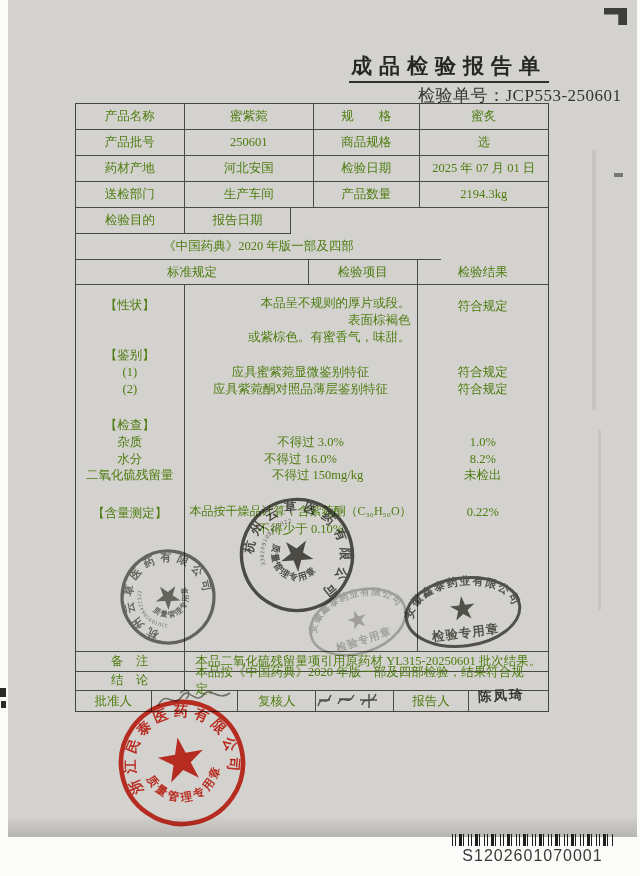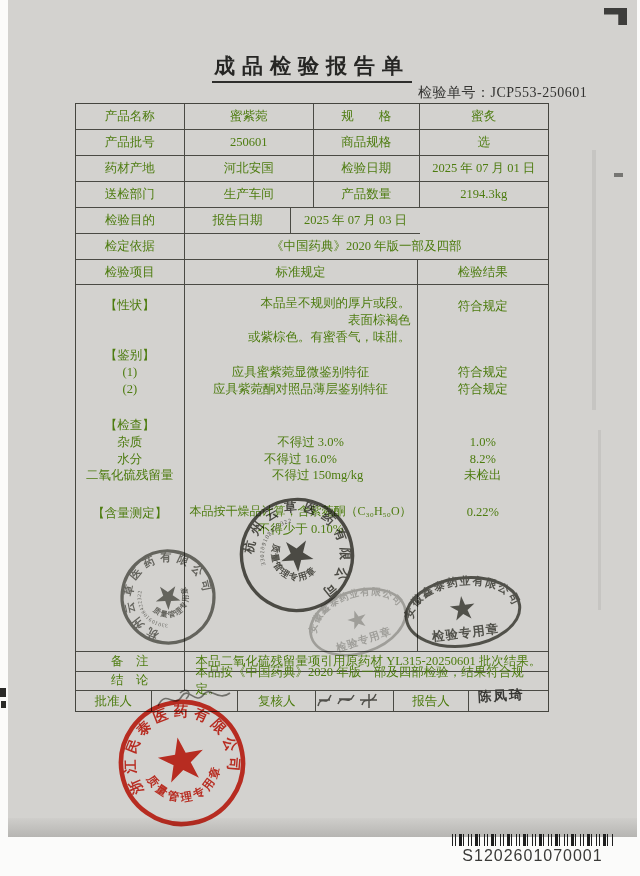--- a/index.html
+++ b/index.html
@@ -6,24 +6,24 @@
   body{background:#f7f7f5;font-family:"Liberation Serif",serif;}
   #screen{position:relative;width:640px;height:876px;overflow:hidden;background:#fbfbfa;}
   .page{position:absolute;left:8px;top:0;width:629px;height:837px;background:#d3d2cf;}
   .page-shade{position:absolute;left:0;top:818px;width:100%;height:19px;
     background:linear-gradient(#cfcecb,#b6b5b2);}
   .corner-mark{position:absolute;left:604px;top:8px;width:23px;height:17px;background:#3e3e3c;
     clip-path:polygon(0 0,100% 0,100% 100%,62% 100%,62% 38%,0 38%);}
   .speck{position:absolute;background:#2a2a28;}
   .streak{position:absolute;background:rgba(90,90,86,.10);}
 
-  .title{position:absolute;left:75px;top:52px;width:474px;text-align:center;
+  .title{position:absolute;left:75px;top:52px;width:474px;text-align:right;
     font-size:21px;font-weight:bold;color:#262624;letter-spacing:7px;}
   .title span{border-bottom:2px solid #2e2e2c;padding:0 2px 3px 2px;}
-  .report-no{position:absolute;left:418px;top:84px;font-size:14px;color:#333331;letter-spacing:.5px;}
+  .report-no{position:absolute;left:418px;top:84px;font-size:17px;color:#333331;letter-spacing:.5px;}
 
   .rtable{position:absolute;left:75px;top:103px;width:474px;color:#4d7c0f;
     border:1.8px solid #45453f;box-sizing:border-box;font-size:12.5px;}
   .trow{display:flex;width:100%;box-sizing:border-box;}
   .cell{box-sizing:border-box;border-right:1.5px solid #4a4a44;border-bottom:1.5px solid #4a4a44;
     display:flex;align-items:center;justify-content:center;text-align:center;overflow:visible;}
   .cell.last{border-right:none;}
   .trow.bottom .cell{border-bottom:none;}
   .info .cell{height:26px;}
   .c1{width:109px;}.c2{width:130px;}.c3{width:106px;}.c4{width:129px;}
@@ -98,31 +98,29 @@
     </div>
     <div class="trow info">
       <div class="cell c1">送检部门</div>
       <div class="cell c2">生产车间</div>
       <div class="cell c3">产品数量</div>
       <div class="cell c4 last">2194.3kg</div>
     </div>
     <div class="trow info">
       <div class="cell c1">检验目的</div>
       <div class="cell c3">报告日期</div>
-      <div class="cell c4 last">2025 年 07 月 03 日</div>
-    </div>
-
-    <div class="trow info">
-      <div class="cell c1">检定依据</div>
+    </div>
+
+    <div class="trow info">
       <div class="cell merged last">《中国药典》2020 年版一部及四部</div>
     </div>
 
     <div class="trow hrow">
+      <div class="cell hc2">标准规定</div>
       <div class="cell c1">检验项目</div>
-      <div class="cell hc2">标准规定</div>
       <div class="cell hc3 last">检验结果</div>
     </div>
 
     <div class="trow bodyrow">
       <div class="cell c1">
         <span class="bi" style="top:12px;">【性状】</span>
         <span class="bi" style="top:62px;">【鉴别】</span>
         <span class="bi" style="top:79px;">(1)</span>
         <span class="bi" style="top:96px;">(2)</span>
         <span class="bi" style="top:132px;">【检查】</span>

